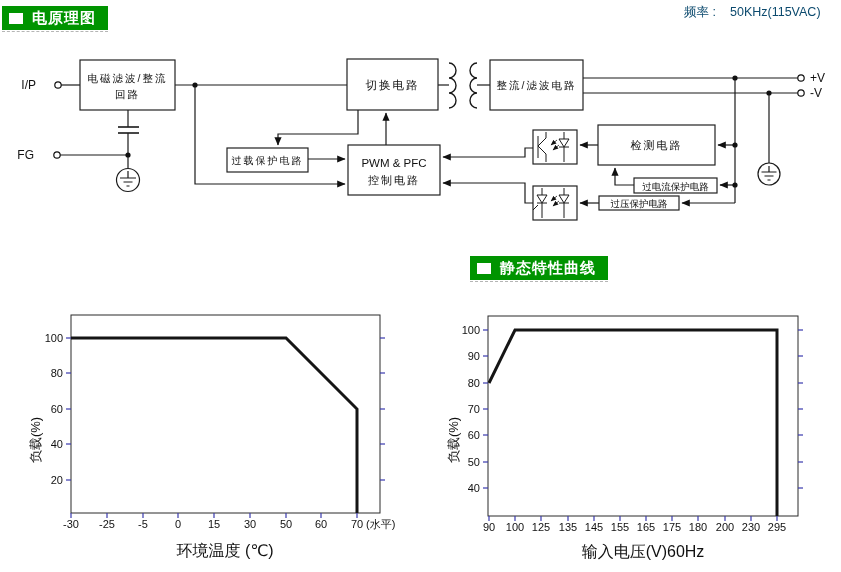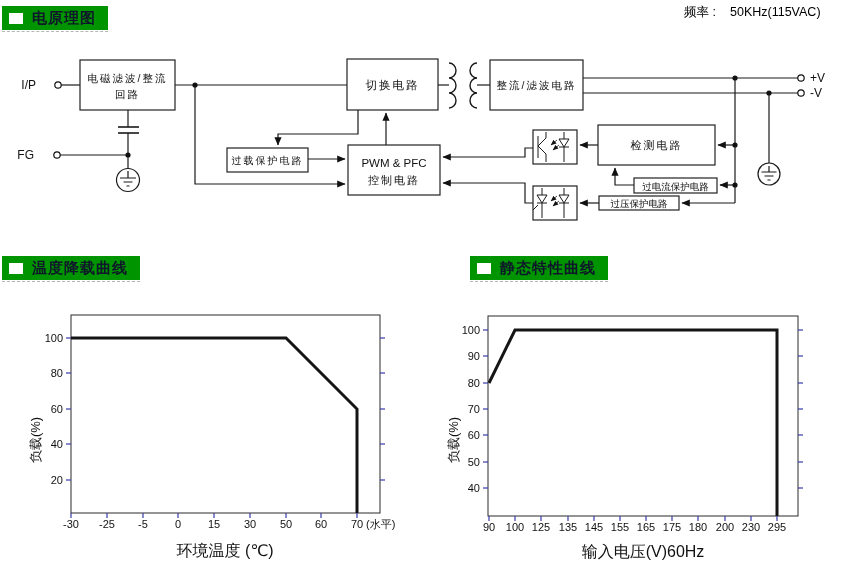--- a/index.html
+++ b/index.html
@@ -1,23 +1,23 @@
 <!DOCTYPE html>
 <html><head>
 <meta charset="utf-8">
 <style>
   html,body{margin:0;padding:0;background:#fff;}
   .page{position:relative;width:841px;height:572px;background:#ffffff;overflow:hidden;
         font-family:"Liberation Sans","DejaVu Sans",sans-serif;color:#111;}
   .badge-wrap{position:absolute;display:inline-block;border-bottom:1px dashed #b5b5b5;padding-bottom:1px;}
-  .badge{display:inline-flex;align-items:center;background:#009400;color:#0f172a;
+  .badge{display:inline-flex;align-items:center;background:#009400;color:#ffffff;
          padding:3px 12px 3px 7px;height:18px;}
   .badge .sq{display:inline-block;width:14px;height:11px;background:#fff;margin-right:9px;}
   .badge-text{font-size:15px;font-weight:bold;letter-spacing:1px;white-space:nowrap;}
-  .freq{position:absolute;left:684px;top:4px;font-size:12.5px;line-height:16px;color:#000000;}
+  .freq{position:absolute;left:684px;top:4px;font-size:12.5px;line-height:16px;color:#0c4a6e;}
   .freq-label{display:inline-block;width:46px;}
   .freq-indent{padding-left:46px;}
   svg{position:absolute;left:0;}
   svg text{font-family:"Liberation Sans","DejaVu Sans",sans-serif;fill:#111;}
   .boxlbl{letter-spacing:2px;}
 </style>
 </head>
 <body>
 
 <div class="page">
@@ -141,26 +141,20 @@
     <text class="boxlbl" x="392.5" y="89" font-size="11.5" text-anchor="middle" letter-spacing="3">切换电路</text>
     <text class="boxlbl" x="536.5" y="89" font-size="10.5" text-anchor="middle">整流/滤波电路</text>
     <text class="boxlbl" x="267.5" y="164" font-size="10" text-anchor="middle">过载保护电路</text>
     <text x="394" y="167" font-size="11.5" text-anchor="middle">PWM &amp; PFC</text>
     <text class="boxlbl" x="394" y="184" font-size="11" text-anchor="middle">控制电路</text>
     <text class="boxlbl" x="656.5" y="149" font-size="11" text-anchor="middle" letter-spacing="4">检测电路</text>
     <text x="675.5" y="189.5" font-size="9.5" text-anchor="middle">过电流保护电路</text>
     <text x="639" y="207" font-size="9.5" text-anchor="middle">过压保护电路</text>
   </svg>
 
-  <div class="badge-wrap" style="left:2px;top:256px;">
-    <div class="badge">
-      <span class="sq"></span>
-      <span class="badge-text">温度降载曲线</span>
-    </div>
-  </div>
 
   <div class="badge-wrap" style="left:438px;top:256px;margin-left:32px;">
     <div class="badge">
       <span class="sq"></span>
       <span class="badge-text">静态特性曲线</span>
     </div>
   </div>
 
   <svg style="top:300px;left:0;" width="420" height="272" viewBox="0 300 420 272">
     <rect x="71" y="315" width="309" height="198" fill="none" stroke="#2a2a2a" stroke-width="1"></rect>

